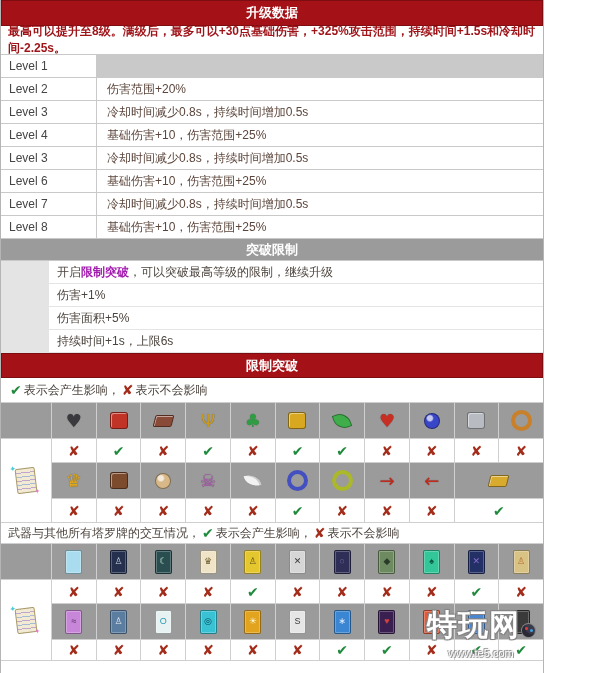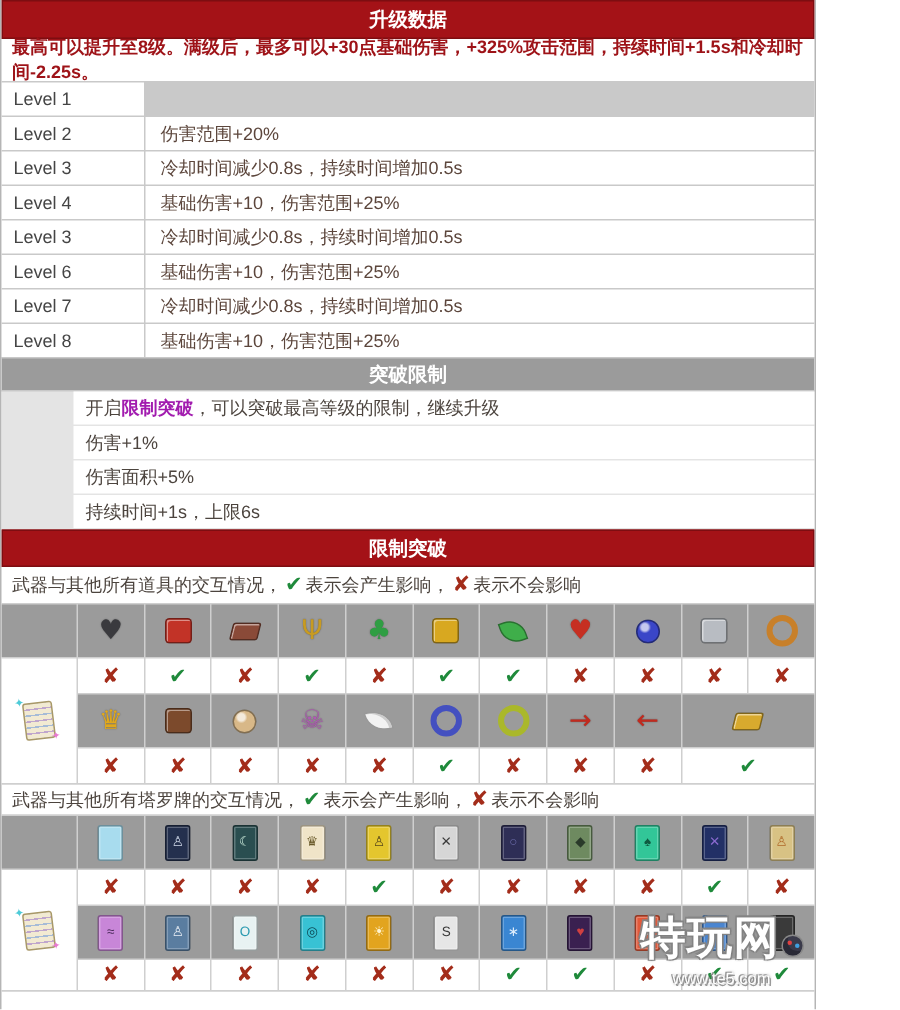--- a/index.html
+++ b/index.html
@@ -111,21 +111,20 @@
       </div>
       <div class="bt-row">
         <span>伤害面积+5%</span>
       </div>
       <div class="bt-row">
         <span>持续时间+1s，上限6s</span>
       </div>
     </div>
   <div class="hdr hdr-red2">限制突破</div>
   <div class="intro" id="intro-items" style="height:24px;">
-      <span>武器与其他所有道具的交互情况，</span>
       <span class="mark v">✔</span>
       <span>表示会产生影响，</span>
       <span class="mark x">✘</span>
       <span>表示不会影响</span>
     </div>
   <div class="combo" id="combo-items" style="grid-template-columns: 50px repeat(11, 1fr); grid-template-rows: 35px 23px 35px 23px;">
       <div class="cell gray" style="grid-area: 1 / 1;"></div>
       <div class="cell white" style="grid-area: 2 / 1 / span 3;">
         <span class="icon shape-scroll"></span>
       </div>

